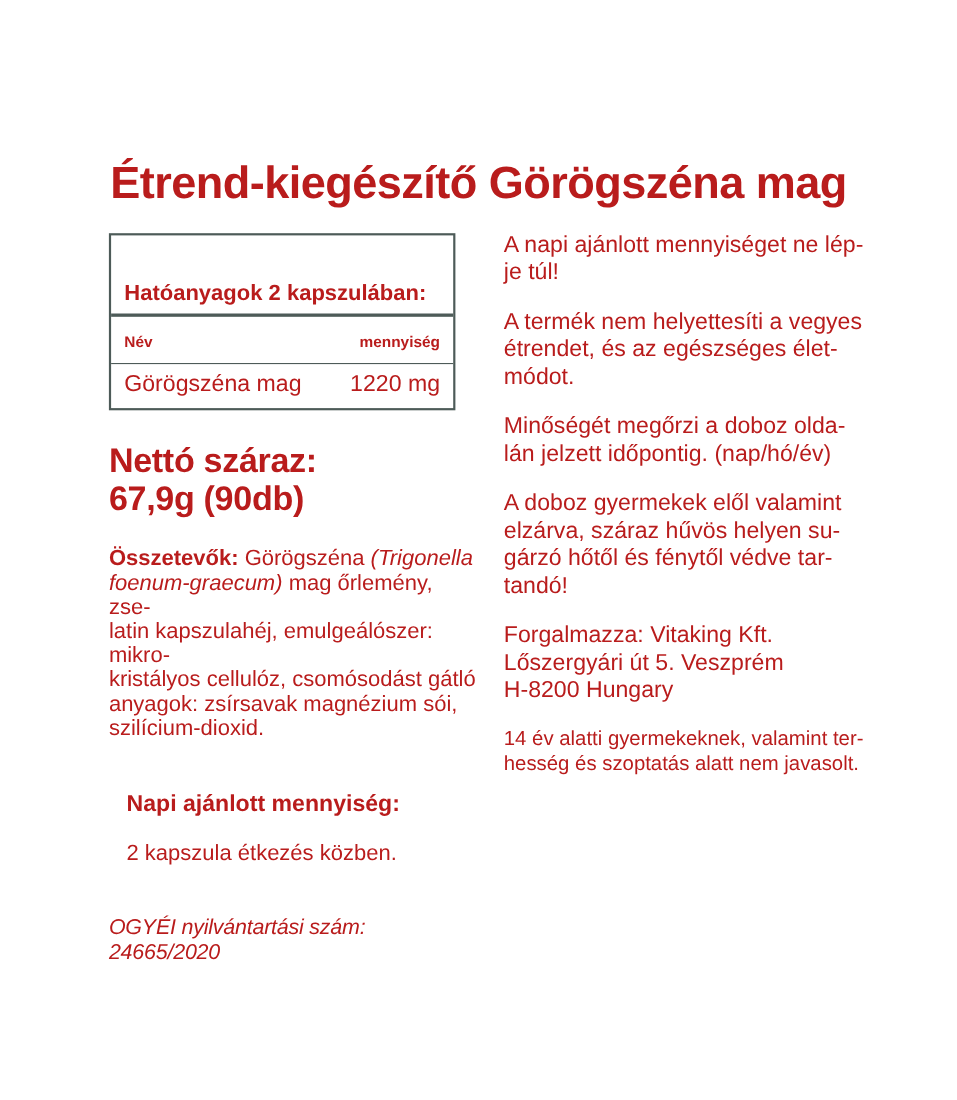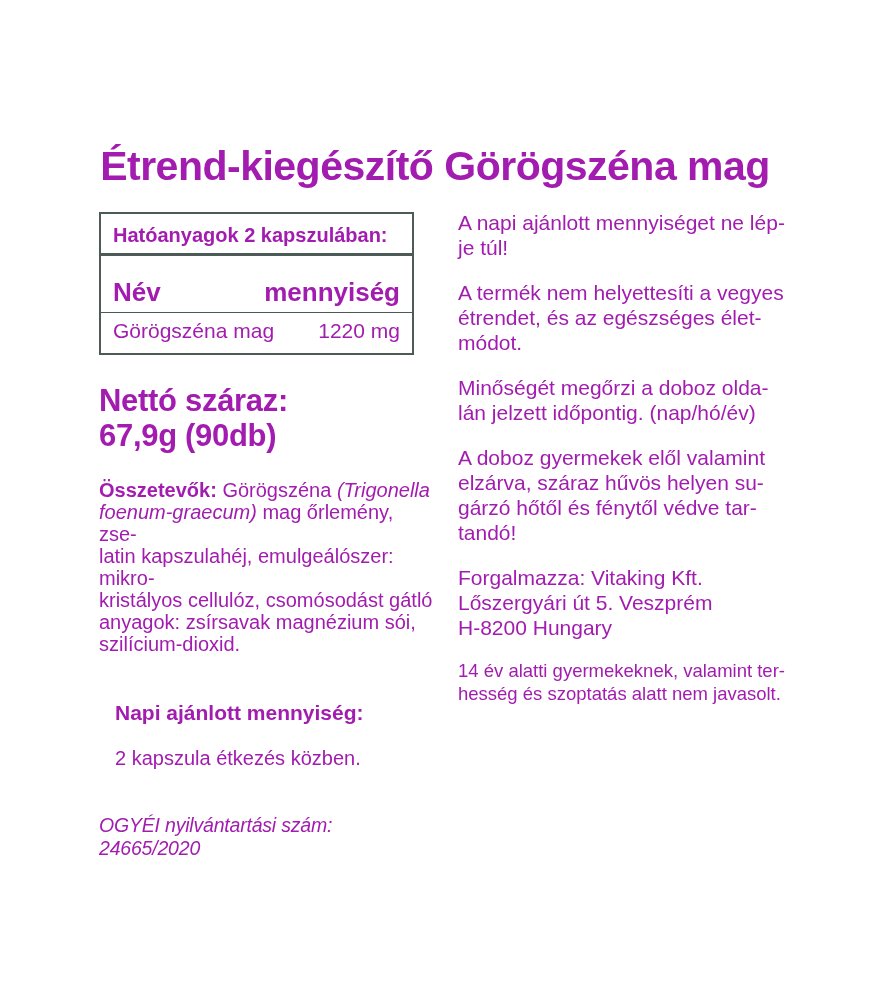--- a/index.html
+++ b/index.html
@@ -1,37 +1,37 @@
 <!DOCTYPE html>
 <html><head>
 <meta charset="utf-8">
 <style>
   html,body { margin:0; padding:0; background:#ffffff; }
   .page {
     position:relative;
     width:870px; height:1000px;
     background:#ffffff;
     font-family:"Liberation Sans", sans-serif;
-    color:#a21caf;
+    color:#b91c1c;
     overflow:hidden;
   }
   .title {
     position:absolute; top:143px; left:0; width:870px;
     margin:0; text-align:center;
     font-size:41px; font-weight:700; letter-spacing:-0.5px; line-height:1.15;
   }
   .col-left  { position:absolute; left:99px;  top:212px; width:336px; }
   .col-right { position:absolute; left:458px; top:210px; width:332px; }
 
   
   .ing-table { border:2px solid #4d5b58; width:315px; box-sizing:border-box; background:#fff; }
-  .t-header { font-weight:700; font-size:20px; line-height:22px; padding:10px 12px 7px; }
+  .t-header { font-weight:700; font-size:20px; line-height:22px; padding:10px 12px 7px;margin-top:32px; }
   .rule-thick { height:0; border-top:3px solid #4d5b58; }
   .rule-thin  { height:0; border-top:1.5px solid #4d5b58; }
-  .t-cols { display:flex; justify-content:space-between; font-weight:700; font-size:26px; line-height:22px; padding:25px 12px 9px; }
+  .t-cols { display:flex; justify-content:space-between; font-weight:700; font-size:14px; line-height:22px; padding:11px 12px 9px; }
   .t-row  { display:flex; justify-content:space-between; font-size:21px; line-height:24px; padding:6px 12px 10px;gap:16px; }
 
   .net-weight { margin-top:28px; font-size:31px; font-weight:700; line-height:35px; letter-spacing:-0.3px; }
 
   .ingredients {
     margin:26px 0 0; width:334px;
     font-size:20px; line-height:22px;
     white-space:pre-line;
   }
   .b { font-weight:700; }

